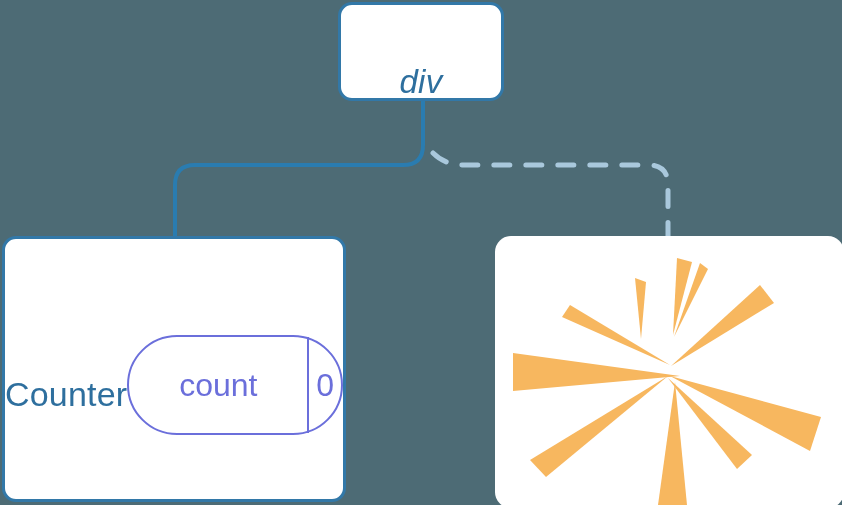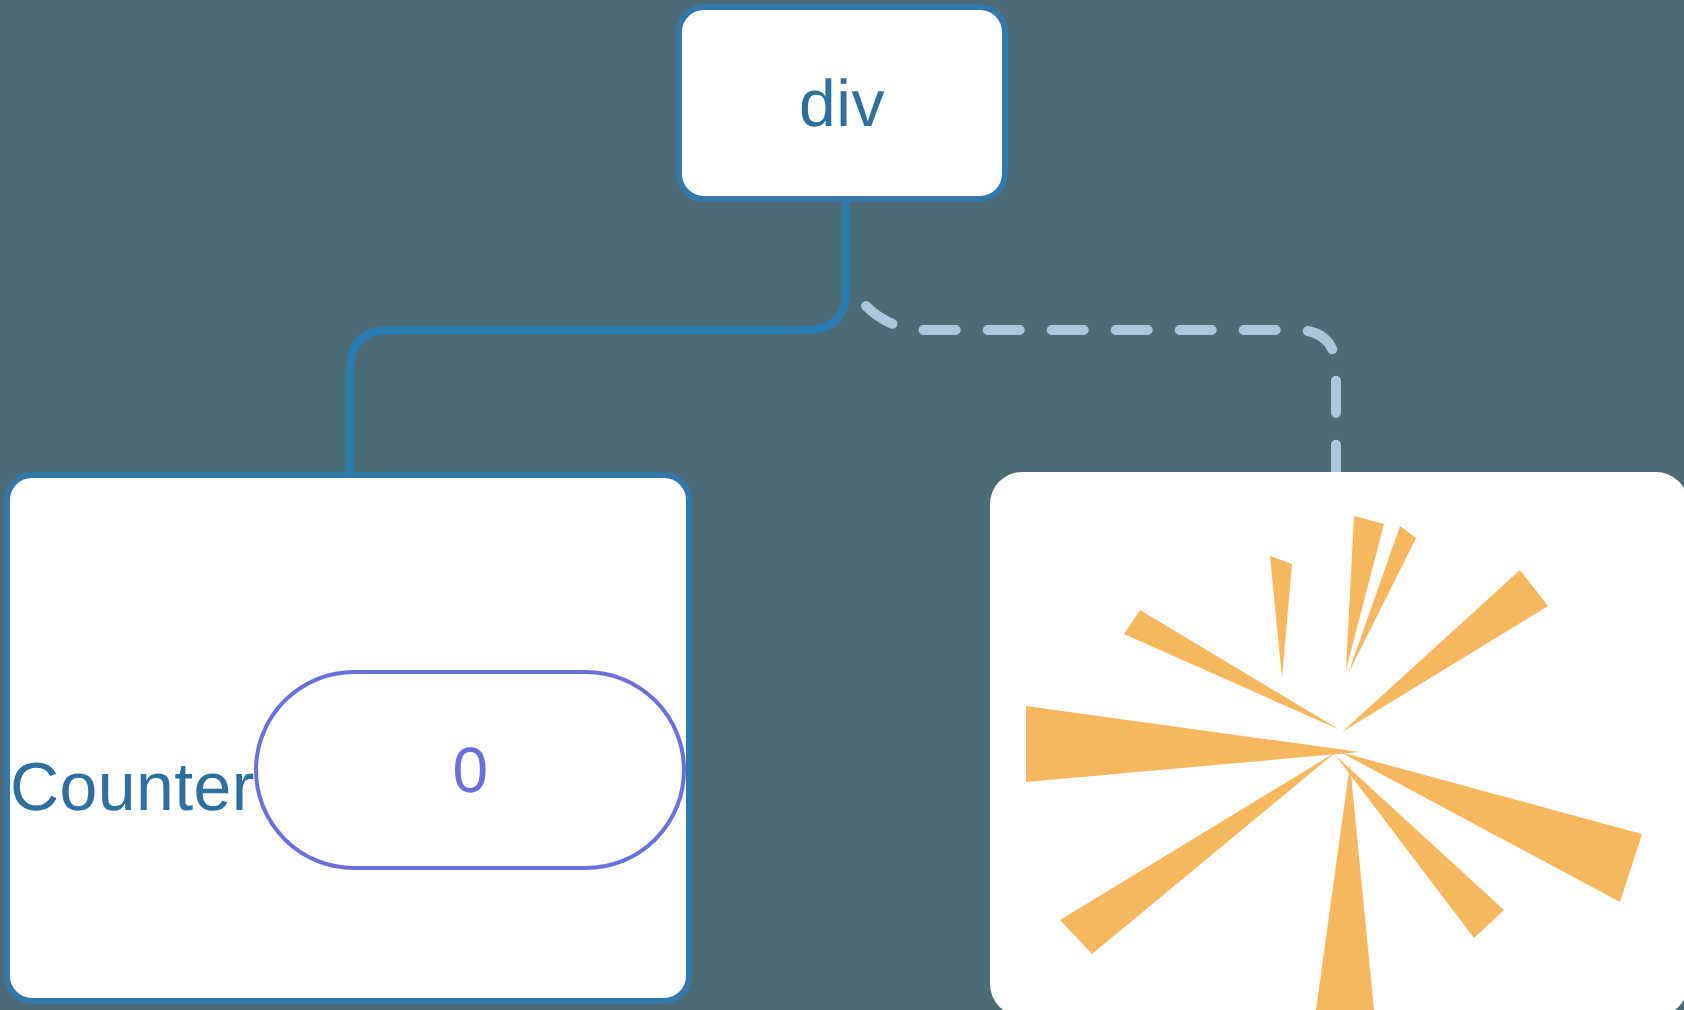--- a/index.html
+++ b/index.html
@@ -44,22 +44,23 @@
     border-radius: 16px;
   }
 
   
   #node-div {
     left: 338px;
     top: 2px;
     width: 166px;
     height: 99px;
     display: flex;
-    align-items: center;
+    align-items: flex-end;
     justify-content: center;
+    font-style: italic;
   }
   .node-title-root {
     color: #2e6f9e;
     font-size: 33px;
     font-weight: 400;
     letter-spacing: 0.3px;
     line-height: 1;
   }
 
   
@@ -138,20 +139,21 @@
   </svg>
 
   <div id="node-div" class="node node-bordered">
     <span class="node-title-root">div</span>
   </div>
 
   <div id="node-counter" class="node node-bordered">
     <span class="node-title">Counter</span>
 
     <div class="state-pill">
+      <span class="pill-key">count</span>
       <span class="pill-val">0</span>
     </div>
   </div>
 
   <div id="node-sparkle" class="node node-plain">
     <svg class="sparkle-wrap" viewBox="0 0 349 272" width="349" height="272">
       <g fill="#f7b75f">
 
         <polygon points="182,22 197,26 178,99"></polygon>
 

